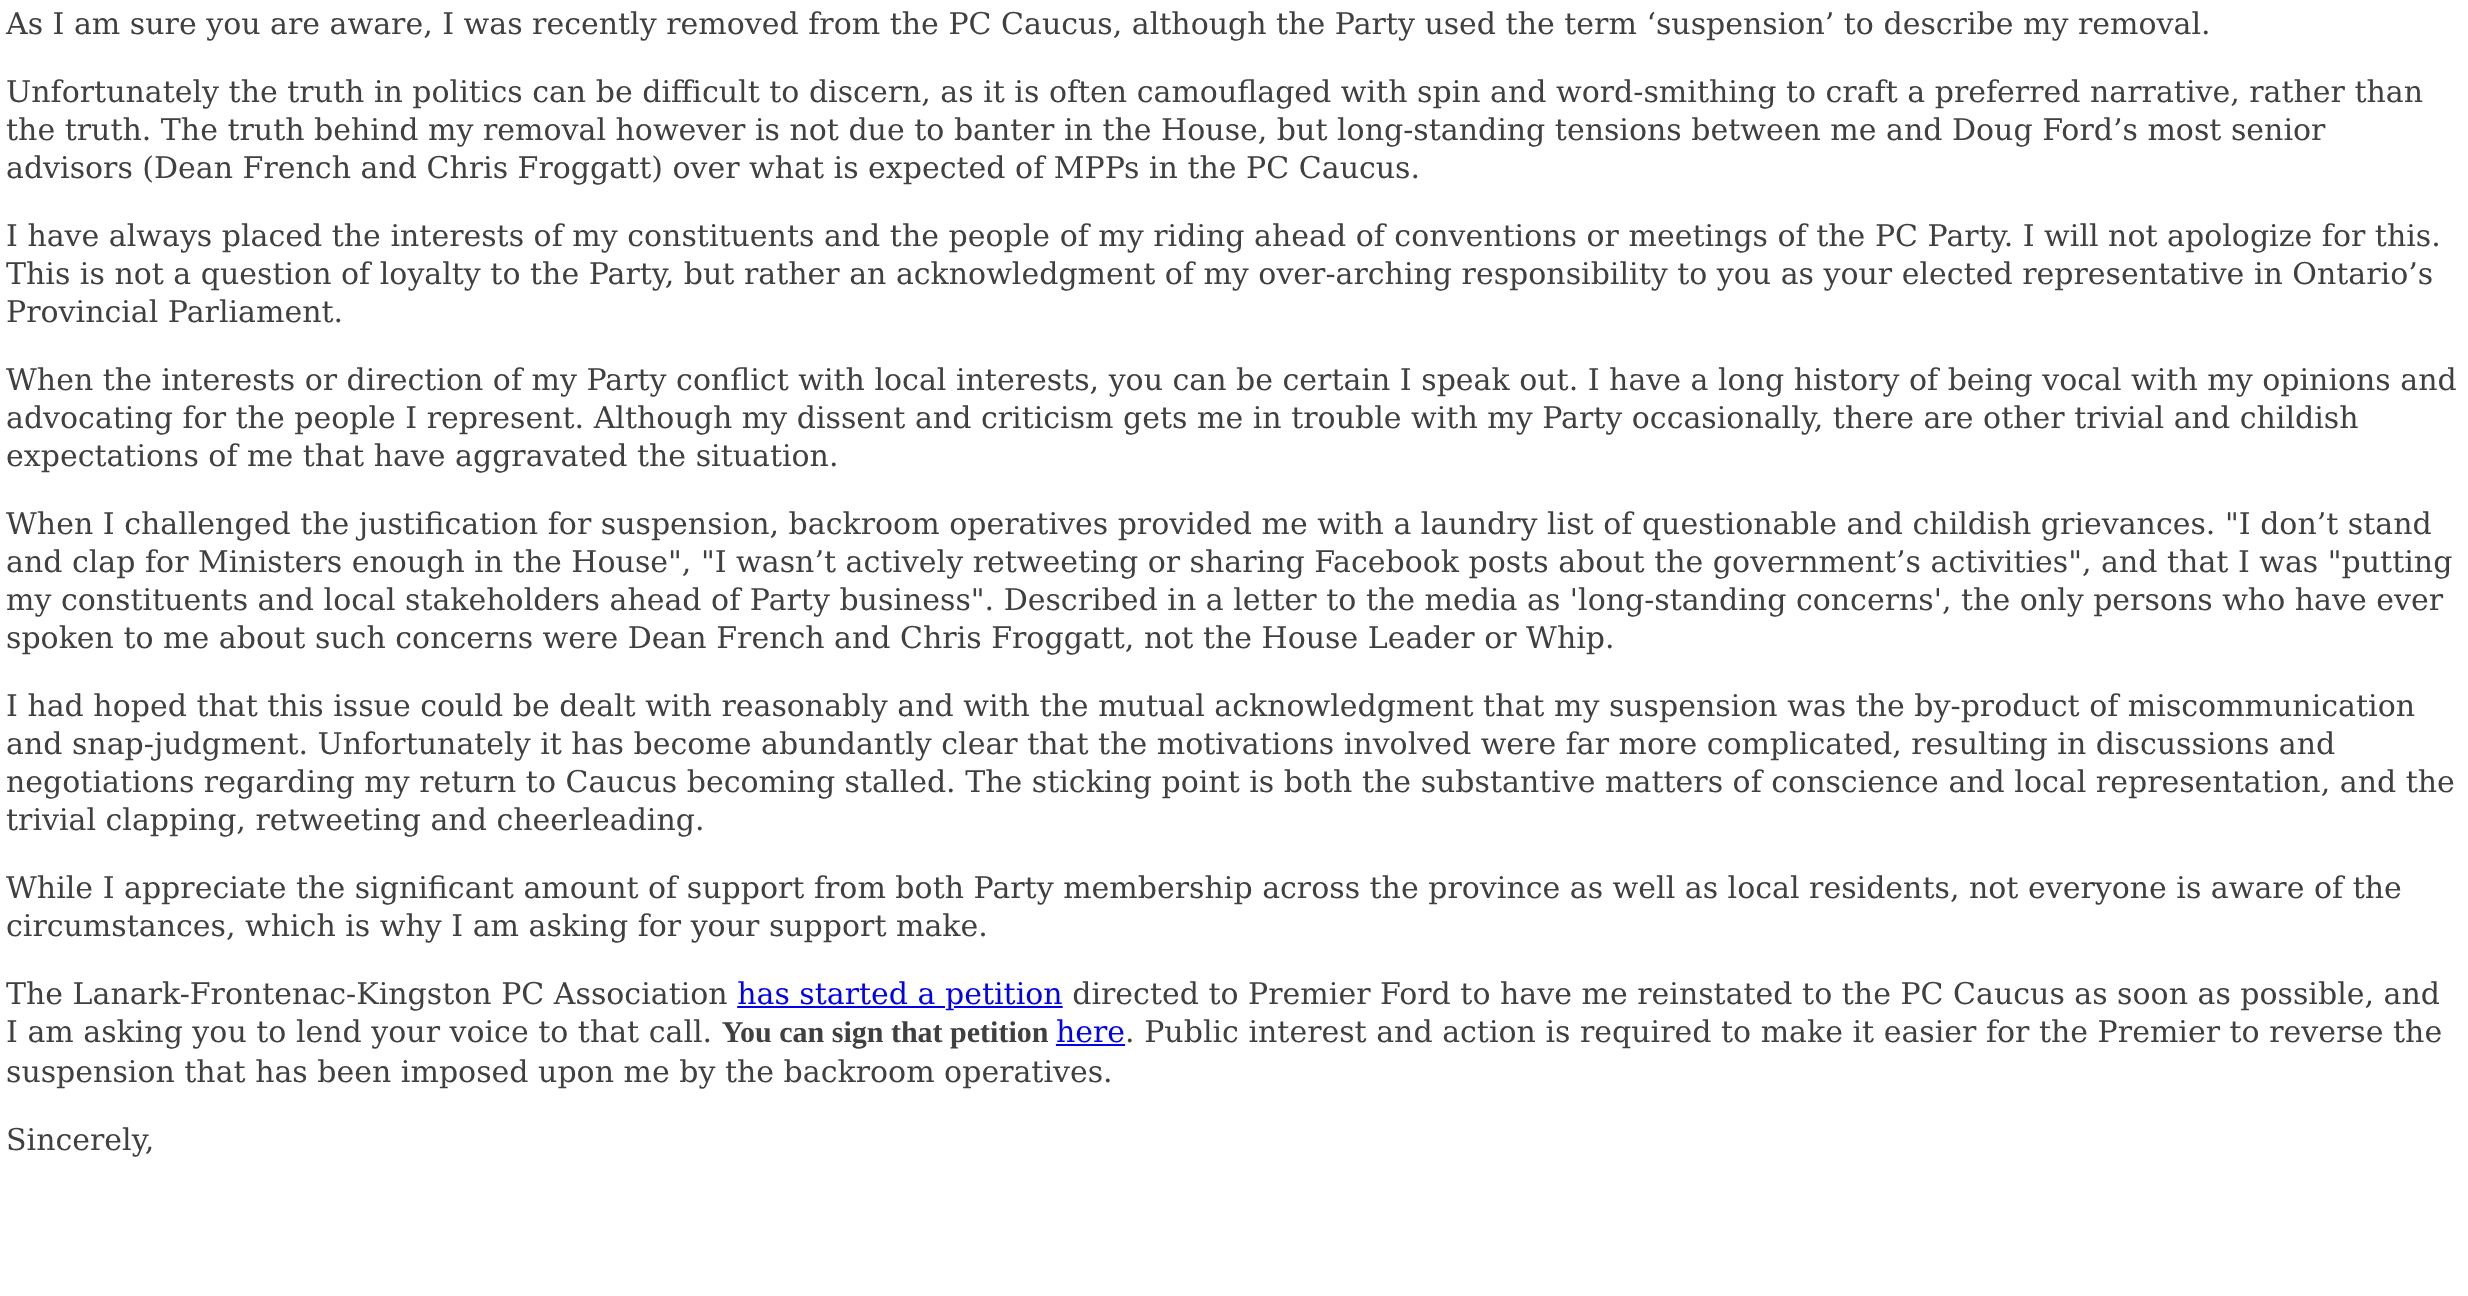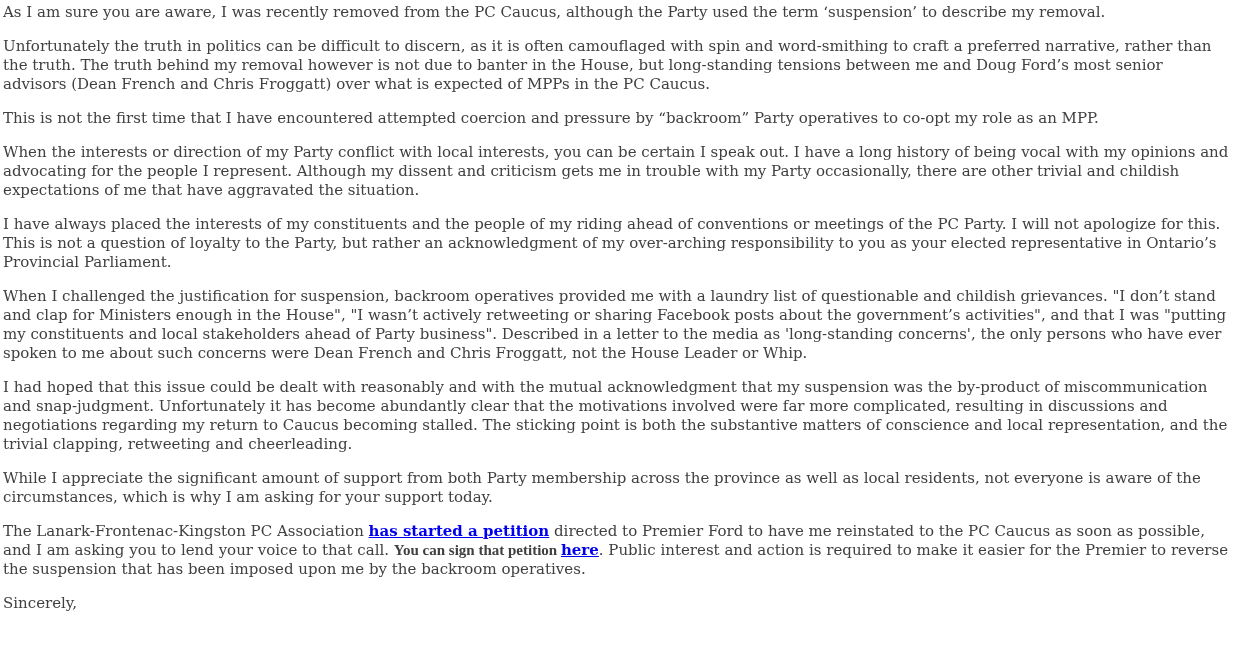--- a/index.html
+++ b/index.html
@@ -23,37 +23,36 @@
     color: var(--text-color);
   }
   .letter p {
     margin: 0 0 15px 0;
   }
   .letter p:first-child {
     margin-top: 0;
   }
   .letter a {
     color: var(--link-color);
-    font-weight: bold;
+    font-weight: normal;
     text-decoration: underline;
     cursor: pointer;
   }
   .letter b {
     font-weight: bold;
     color: var(--text-color);
     font-family: Liberation Serif, serif;
   }
 </style>
 </head>
 <body>
 
 <div class="letter">
     <p><span>As I am sure you are aware, I was recently removed from the PC Caucus, although the Party used the term ‘suspension’ to describe my removal.</span></p>
     <p><span>Unfortunately the truth in politics can be difficult to discern, as it is often camouflaged with spin and word-smithing to craft a preferred narrative, rather than the truth. The truth behind my removal however is not due to banter in the House, but long-standing tensions between me and Doug Ford’s most senior advisors (Dean French and Chris Froggatt) over what is expected of MPPs in the PC Caucus.</span></p>
-    <p><span>This is not the first time that I have encountered attempted coercion and pressure by “backroom” Party operatives to co-opt my role as an MPP.</span></p>
+    <p><span>I have always placed the interests of my constituents and the people of my riding ahead of conventions or meetings of the PC Party. I will not apologize for this. This is not a question of loyalty to the Party, but rather an acknowledgment of my over-arching responsibility to you as your elected representative in Ontario’s Provincial Parliament.</span></p>
     <p><span>When the interests or direction of my Party conflict with local interests, you can be certain I speak out. I have a long history of being vocal with my opinions and advocating for the people I represent. Although my dissent and criticism gets me in trouble with my Party occasionally, there are other trivial and childish expectations of me that have aggravated the situation.</span></p>
-    <p><span>I have always placed the interests of my constituents and the people of my riding ahead of conventions or meetings of the PC Party. I will not apologize for this. This is not a question of loyalty to the Party, but rather an acknowledgment of my over-arching responsibility to you as your elected representative in Ontario’s Provincial Parliament.</span></p>
     <p><span>When I challenged the justification for suspension, backroom operatives provided me with a laundry list of questionable and childish grievances. "I don’t stand and clap for Ministers enough in the House", "I wasn’t actively retweeting or sharing Facebook posts about the government’s activities", and that I was "putting my constituents and local stakeholders ahead of Party business". Described in a letter to the media as 'long-standing concerns', the only persons who have ever spoken to me about such concerns were Dean French and Chris Froggatt, not the House Leader or Whip.</span></p>
     <p><span>I had hoped that this issue could be dealt with reasonably and with the mutual acknowledgment that my suspension was the by-product of miscommunication and snap-judgment. Unfortunately it has become abundantly clear that the motivations involved were far more complicated, resulting in discussions and negotiations regarding my return to Caucus becoming stalled. The sticking point is both the substantive matters of conscience and local representation, and the trivial clapping, retweeting and cheerleading.</span></p>
-    <p><span>While I appreciate the significant amount of support from both Party membership across the province as well as local residents, not everyone is aware of the circumstances, which is why I am asking for your support today.</span></p>
+    <p><span>While I appreciate the significant amount of support from both Party membership across the province as well as local residents, not everyone is aware of the circumstances, which is why I am asking for your support make.</span></p>
     <p><span>The Lanark-Frontenac-Kingston PC Association </span><a href="#">has started a petition</a><span> directed to Premier Ford to have me reinstated to the PC Caucus as soon as possible, and I am asking you to lend your voice to that call. </span><b>You can sign that petition </b><a href="#">here</a><span>. Public interest and action is required to make it easier for the Premier to reverse the suspension that has been imposed upon me by the backroom operatives.</span></p>
     <p><span>Sincerely,</span><br></p>
   </div>
 
 </body></html>

